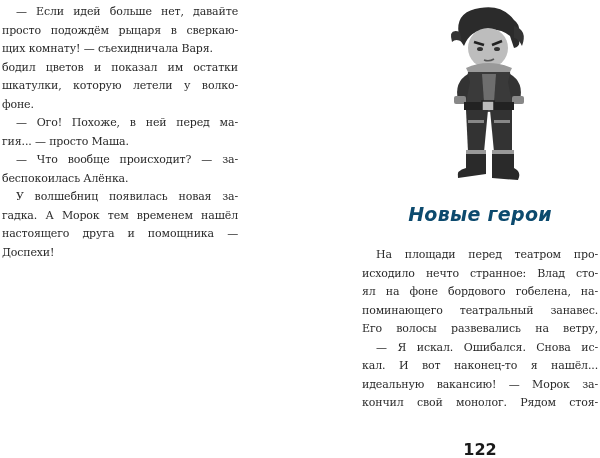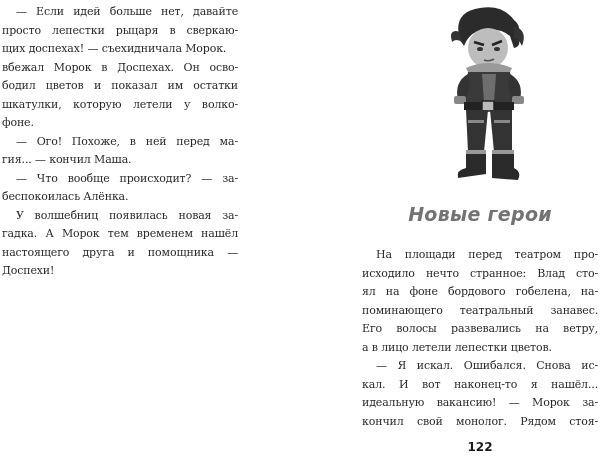--- a/index.html
+++ b/index.html
@@ -19,43 +19,42 @@
     }
     .line.last { text-align-last: left; }
     .line.indent { padding-left: 14px; }
     .figure {
       position: absolute; left: 430px; top: 2px; width: 110px; height: 185px;
     }
     .heading {
       position: absolute; left: 362px; top: 203px; width: 236px;
       text-align: center;
       font-family: "DejaVu Sans", sans-serif; font-weight: bold;
-      font-size: 19px; letter-spacing: 0.3px; color: #737373;
+      font-size: 19px; letter-spacing: 0.3px; color: #0c4a6e;
       font-style: italic;
     }
     .page-number {
       position: absolute; left: 362px; top: 440px; width: 236px;
       text-align: center;
       font-family: "DejaVu Sans", sans-serif; font-weight: bold;
-      font-size: 12px; color: #1a1a1a;
+      font-size: 16px; color: #1a1a1a;
     }
   </style>
 </head>
 <body>
 
 <div class="col left-col">
   <div class="line indent">— Если идей больше нет, давайте</div>
-  <div class="line">просто лепестки рыцаря в сверкаю-</div>
-  <div class="line last">щих доспехах! — съехидничала Морок.</div>
-  <div class="line">вбежал Морок в Доспехах. Он осво-</div>
+  <div class="line">просто подождём рыцаря в сверкаю-</div>
+  <div class="line last">щих комнату! — съехидничала Варя.</div>
   <div class="line">бодил цветов и показал им остатки</div>
   <div class="line">шкатулки, которую летели у волко-</div>
   <div class="line last">фоне.</div>
   <div class="line indent">— Ого! Похоже, в ней перед ма-</div>
-  <div class="line last">гия... — кончил Маша.</div>
+  <div class="line last">гия... — просто Маша.</div>
   <div class="line indent">— Что вообще происходит? — за-</div>
   <div class="line last">беспокоилась Алёнка.</div>
   <div class="line indent">У волшебниц появилась новая за-</div>
   <div class="line">гадка. А Морок тем временем нашёл</div>
   <div class="line">настоящего друга и помощника —</div>
   <div class="line last">Доспехи!</div>
 </div>
 
 <div class="figure">
   <svg width="110" height="185" viewBox="0 0 110 185">
@@ -97,20 +96,19 @@
 </div>
 
 <div class="heading">Новые герои</div>
 
 <div class="col right-col">
   <div class="line indent">На площади перед театром про-</div>
   <div class="line">исходило нечто странное: Влад сто-</div>
   <div class="line">ял на фоне бордового гобелена, на-</div>
   <div class="line">поминающего театральный занавес.</div>
   <div class="line">Его волосы развевались на ветру,</div>
-  <div class="line last">а в лицо летели лепестки цветов.</div>
   <div class="line indent">— Я искал. Ошибался. Снова ис-</div>
   <div class="line">кал. И вот наконец-то я нашёл...</div>
   <div class="line">идеальную вакансию! — Морок за-</div>
   <div class="line">кончил свой монолог. Рядом стоя-</div>
 </div>
 
 <div class="page-number">122</div>
 
 </body></html>

